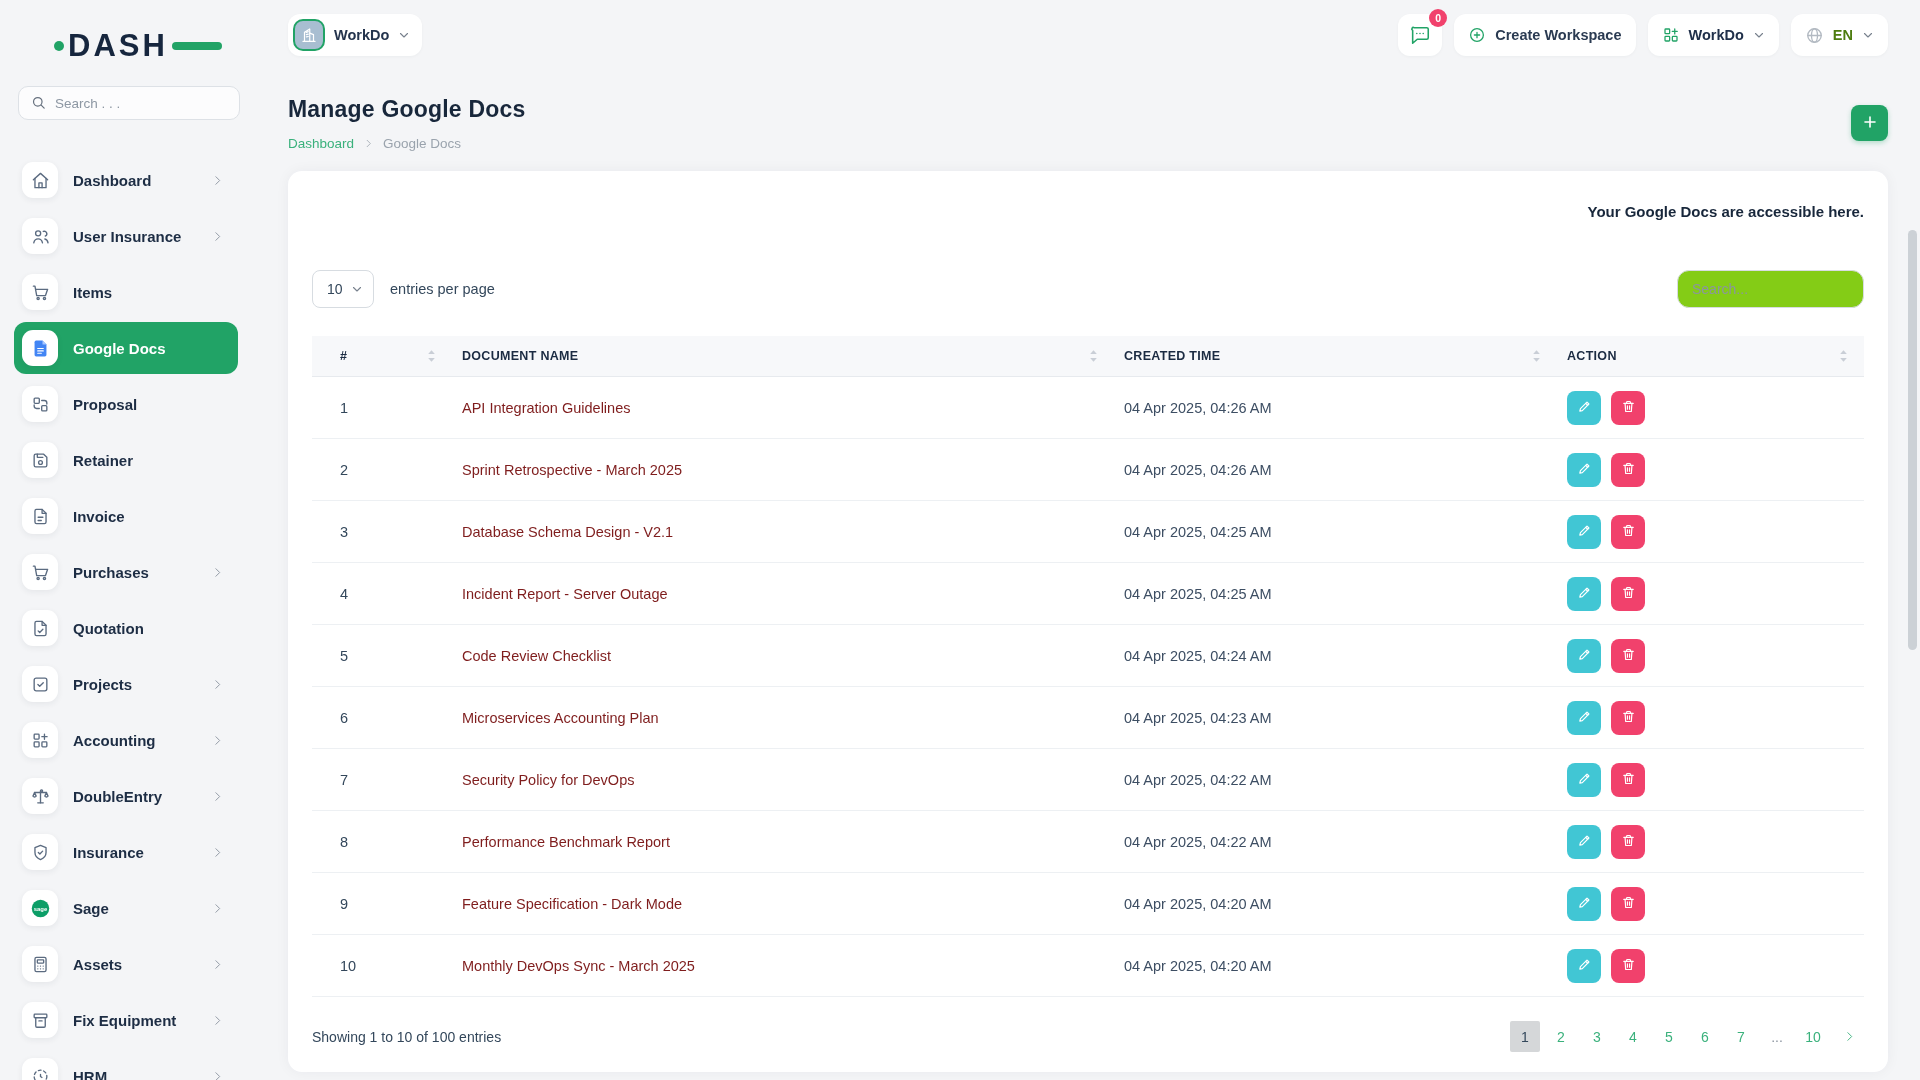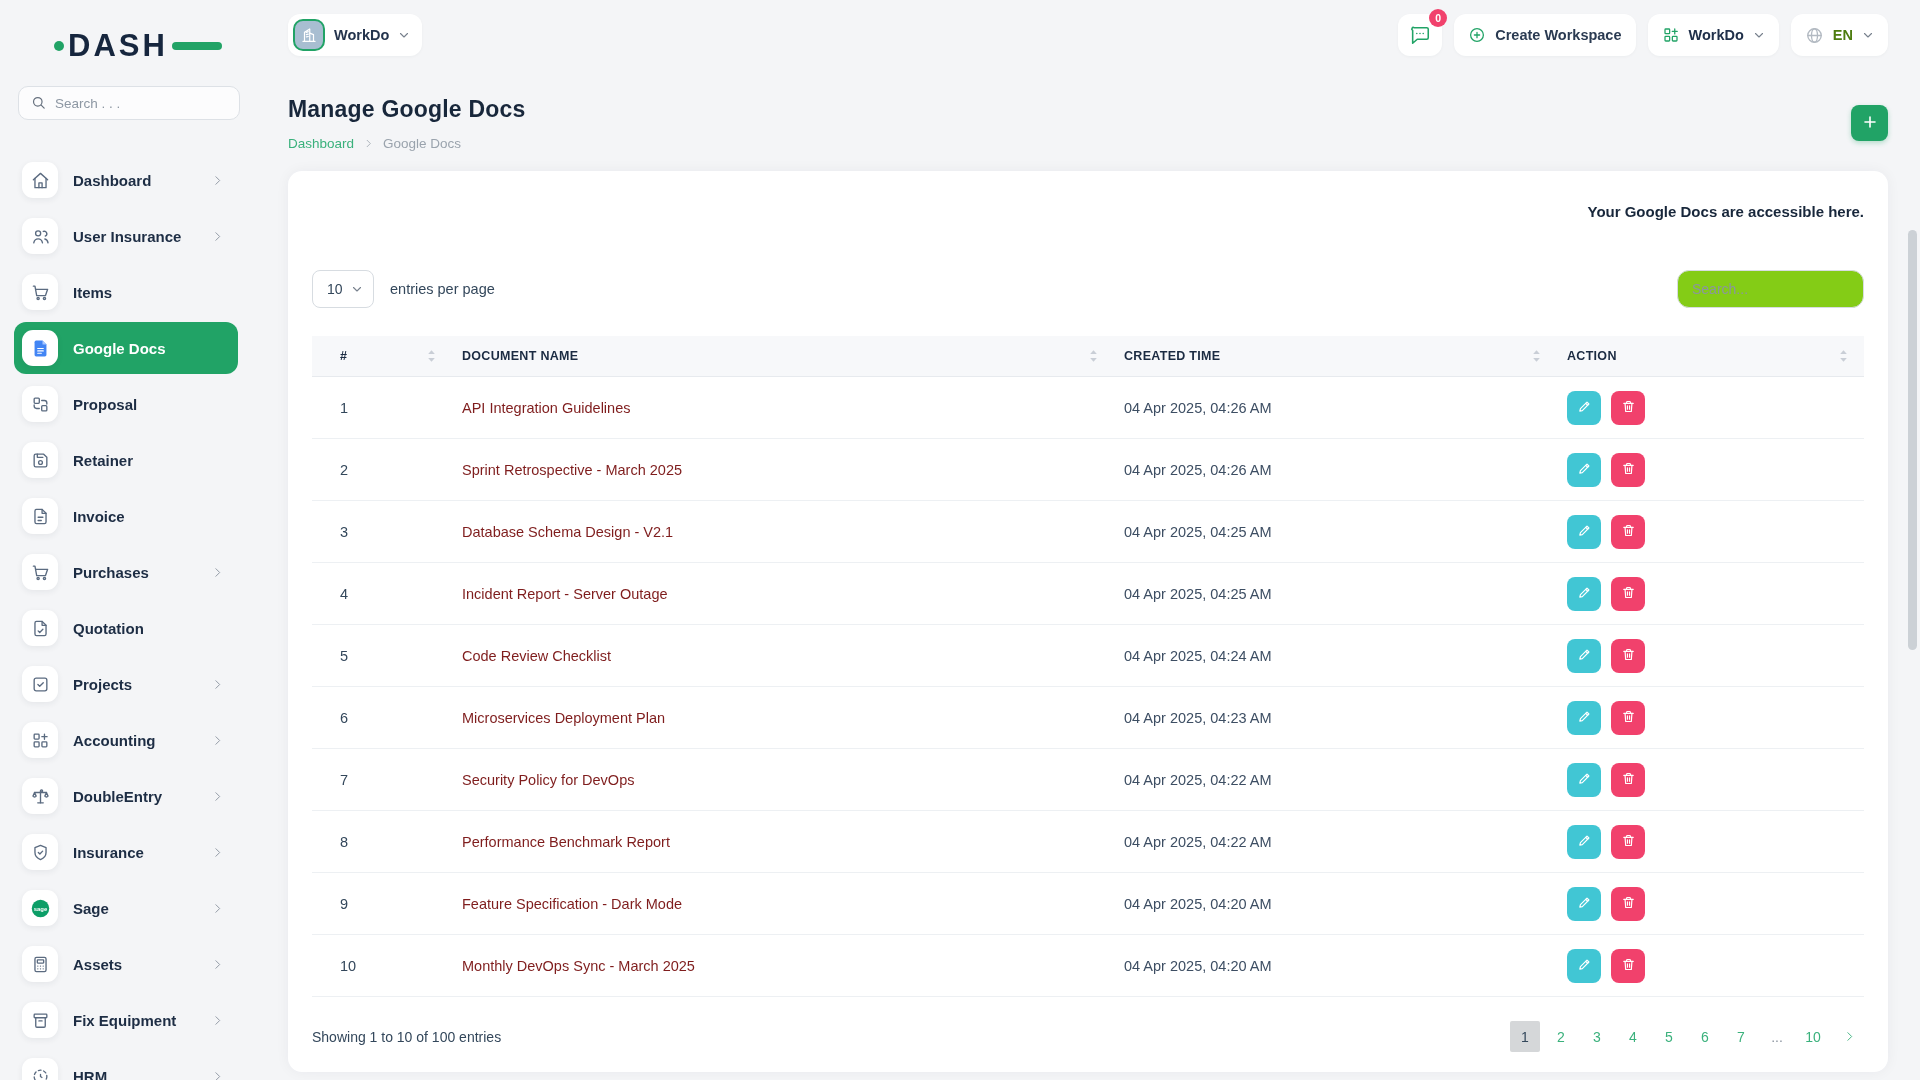--- a/index.html
+++ b/index.html
@@ -655,21 +655,21 @@
                   <span><svg viewBox="0 0 24 24" fill="none" stroke="#ffffff" stroke-width="1.9" stroke-linecap="round" stroke-linejoin="round">
                       <path d="M4.5 7h15"></path>
                       <path d="M9 7V5.2A1.2 1.2 0 0 1 10.2 4h3.6A1.2 1.2 0 0 1 15 5.2V7"></path>
                       <path d="M6.5 7l1 13h9l1-13"></path>
                       <path d="M10.3 10.8v5.4M13.7 10.8v5.4"></path>
                     </svg></span>
                 </button></td>
             </tr>
             <tr>
               <td class="num">6</td>
-              <td><a class="doc-link">Microservices Deployment Plan</a></td>
+              <td><a class="doc-link">Microservices Accounting Plan</a></td>
               <td>04 Apr 2025, 04:23 AM</td>
               <td><button class="act-btn act-edit">
                   <span><svg viewBox="0 0 24 24" fill="none" stroke="#ffffff" stroke-width="1.9" stroke-linecap="round" stroke-linejoin="round">
                       <path d="M4.5 19.5l1-4L16 5l3 3L8.5 18.5l-4 1z"></path>
                       <path d="M14 7l3 3"></path>
                     </svg></span>
                 </button><button class="act-btn act-del">
                   <span><svg viewBox="0 0 24 24" fill="none" stroke="#ffffff" stroke-width="1.9" stroke-linecap="round" stroke-linejoin="round">
                       <path d="M4.5 7h15"></path>
                       <path d="M9 7V5.2A1.2 1.2 0 0 1 10.2 4h3.6A1.2 1.2 0 0 1 15 5.2V7"></path>

